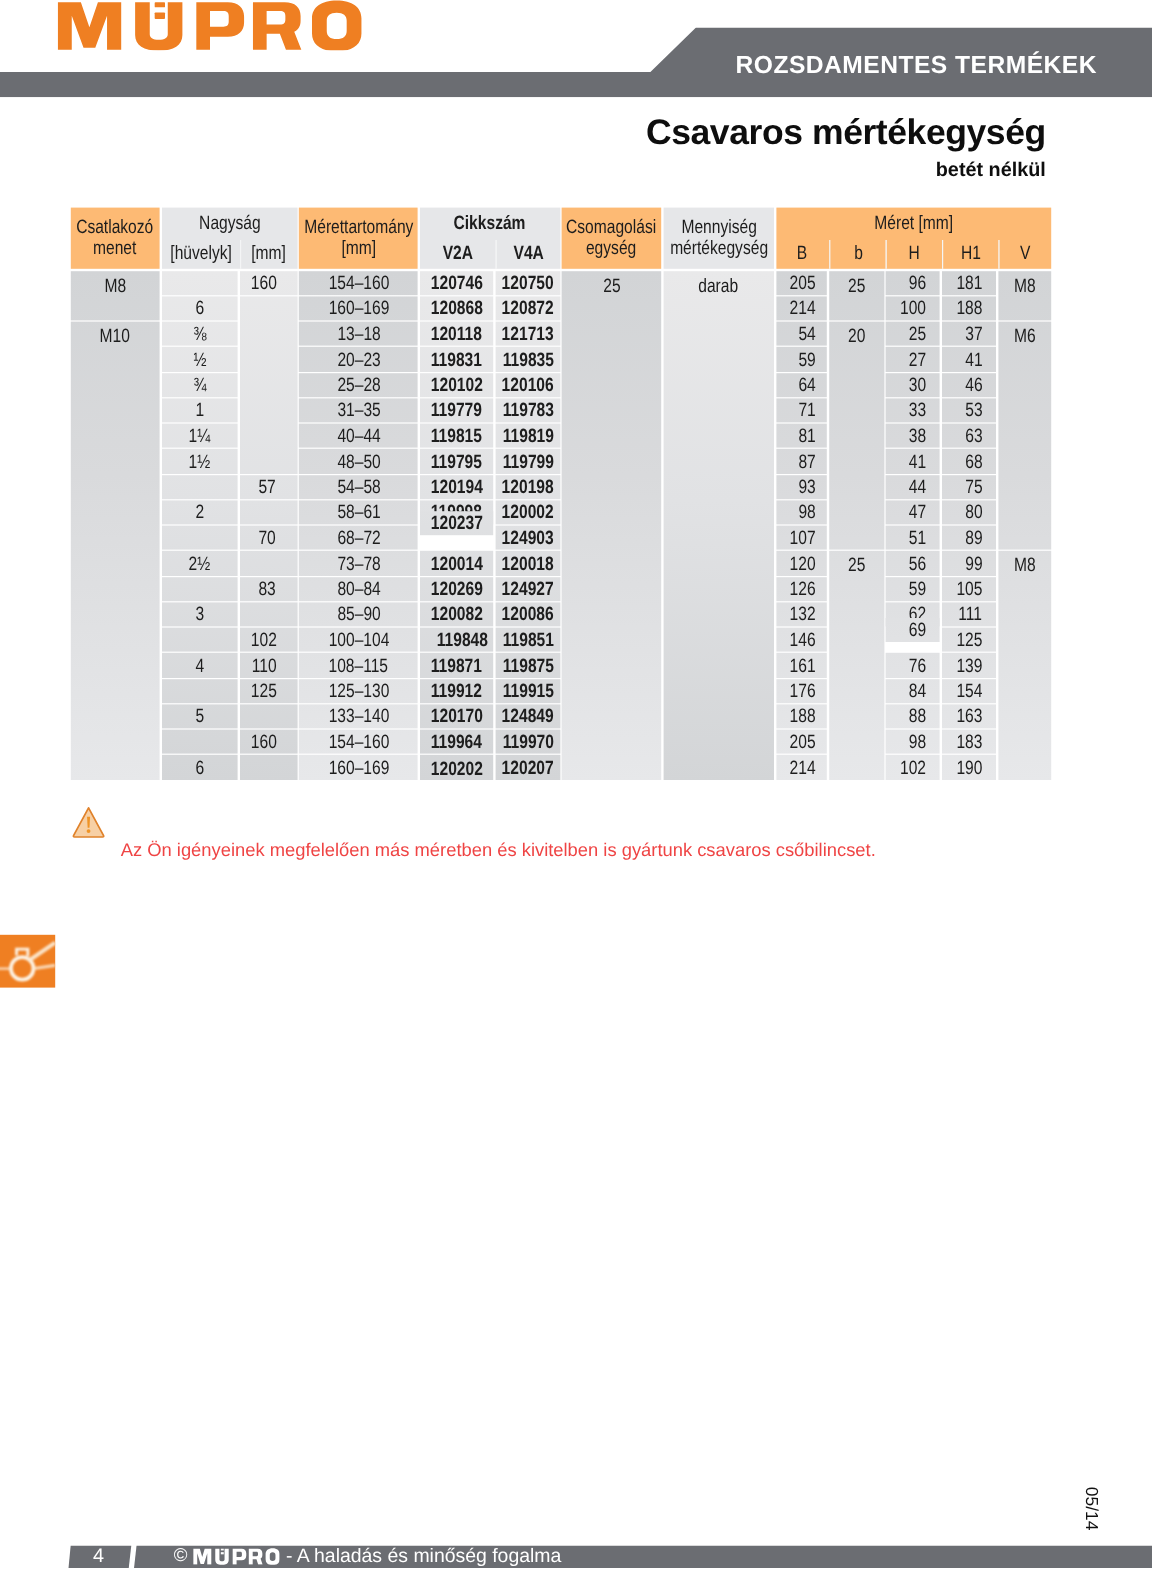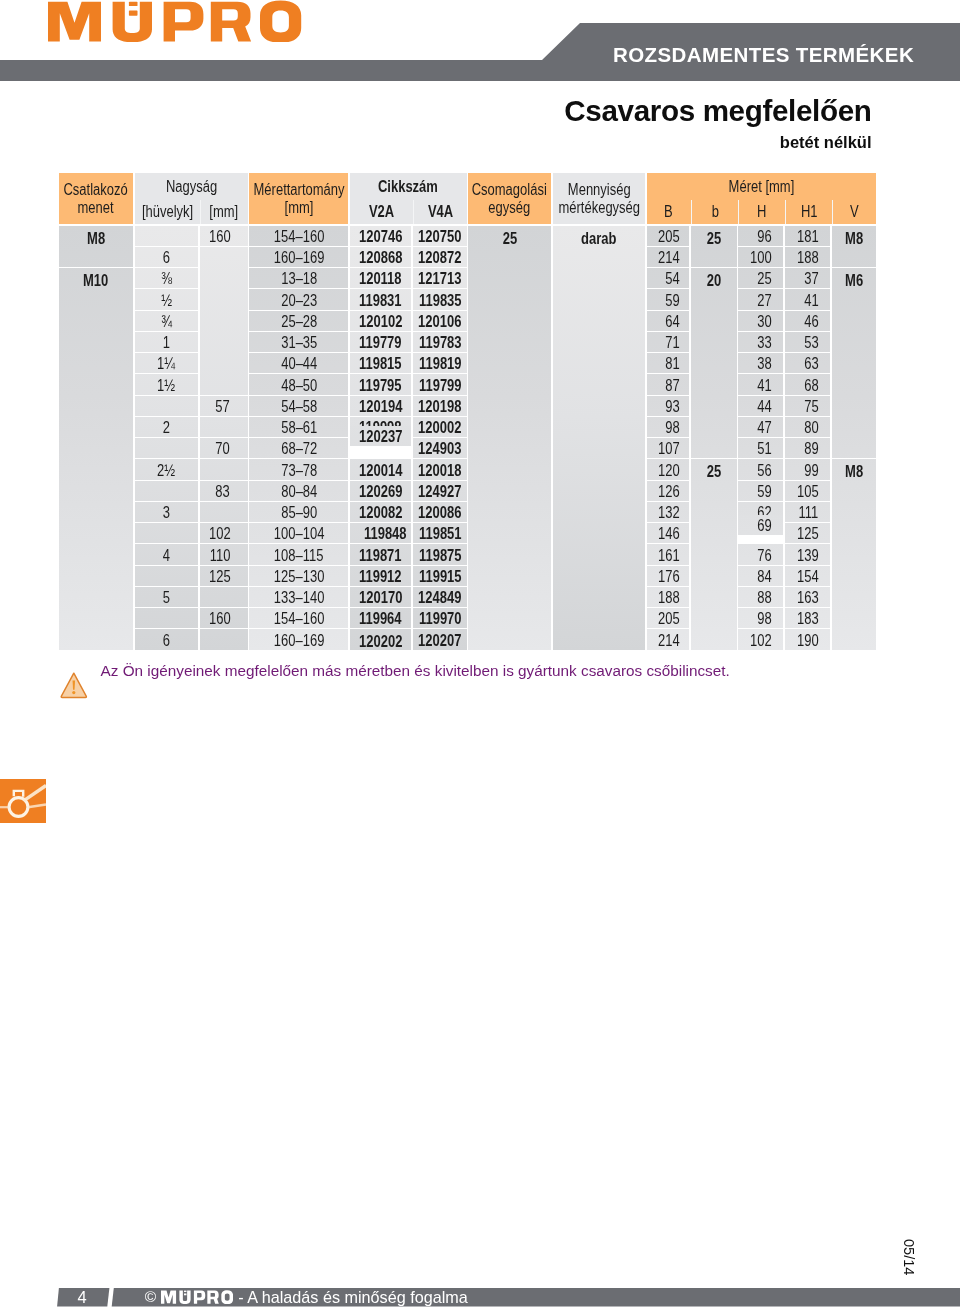--- a/index.html
+++ b/index.html
@@ -31,27 +31,27 @@
   .cell > span{display:inline-block;transform:scaleX(0.812);transform-origin:center;
                position:relative;top:1px;}
   .cell.ar > span{transform-origin:right;}
   .hcell{background:#fdba74;}
   .hcell.l{background:#e6e7e9;}
   .bcell{background-image:linear-gradient(#d2d4d6 0%,#d9dadc 40%,#e7e8ea 100%);
          background-repeat:no-repeat;background-size:100% 425px;}
   .bcell.l{background-image:linear-gradient(#e9e9ea 0%,#e1e2e4 45%,#d3d5d7 100%);}
   .cell.ar{justify-content:flex-end;padding-right:7px;}
   .cell.vdiv{border-left:1.2px solid #f4f5f6;}
-  .cell.mc{align-items:flex-start;font-weight:bold;}
+  .cell.mc{align-items:flex-start;}
   .cell.mc > span{margin-top:3px;}
   .b{font-weight:bold;}
   .hlabel{line-height:1.17;text-align:center;}
 
   
-  .note{position:absolute;left:100.6px;top:663px;font-size:15.3px;color:#701a75;
+  .note{position:absolute;left:100.6px;top:701px;font-size:15.3px;color:#ef4444;
         line-height:1;white-space:nowrap;}
   .warn{position:absolute;left:60px;top:670.5px;width:30px;height:28px;}
 
   
   .picon{position:absolute;left:-10px;top:779px;width:56px;height:44px;
          background:#ef7f22;overflow:hidden;}
 
   
   .foot{position:absolute;left:0;top:1288px;width:960px;height:22px;}
   .fpage{position:absolute;left:57px;top:1288px;width:50px;height:18.6px;color:#fff;
@@ -97,21 +97,21 @@
     </svg>
   </div>
 
   <div class="hdrbar">
     <svg width="960" height="58" viewBox="0 0 960 58" preserveAspectRatio="none" aria-hidden="true">
       <path d="M580 0 H960 V58 H0 V37 H542 Z" fill="#6b6d72"></path>
     </svg>
   </div>
   <div class="hdrtitle">ROZSDAMENTES TERMÉKEK</div>
 
-  <div class="ptitle">Csavaros megfelelően</div>
+  <div class="ptitle">Csavaros mértékegység</div>
   <div class="psub">betét nélkül</div>
 
   <div class="tbl" id="tbl">
       <div class="cell hcell" style="left: 0px; top: 0px; width: 74px; height: 50.5px;">
         <span class="hlabel">Csatlakozó<br>menet</span>
       </div>
       <div class="cell hcell l" style="left: 75.6px; top: 0px; width: 113.2px; height: 27px;">
         <span class="hlabel">Nagyság</span>
       </div>
       <div class="cell hcell l" style="left: 75.6px; top: 27px; width: 65px; height: 23.5px;">

